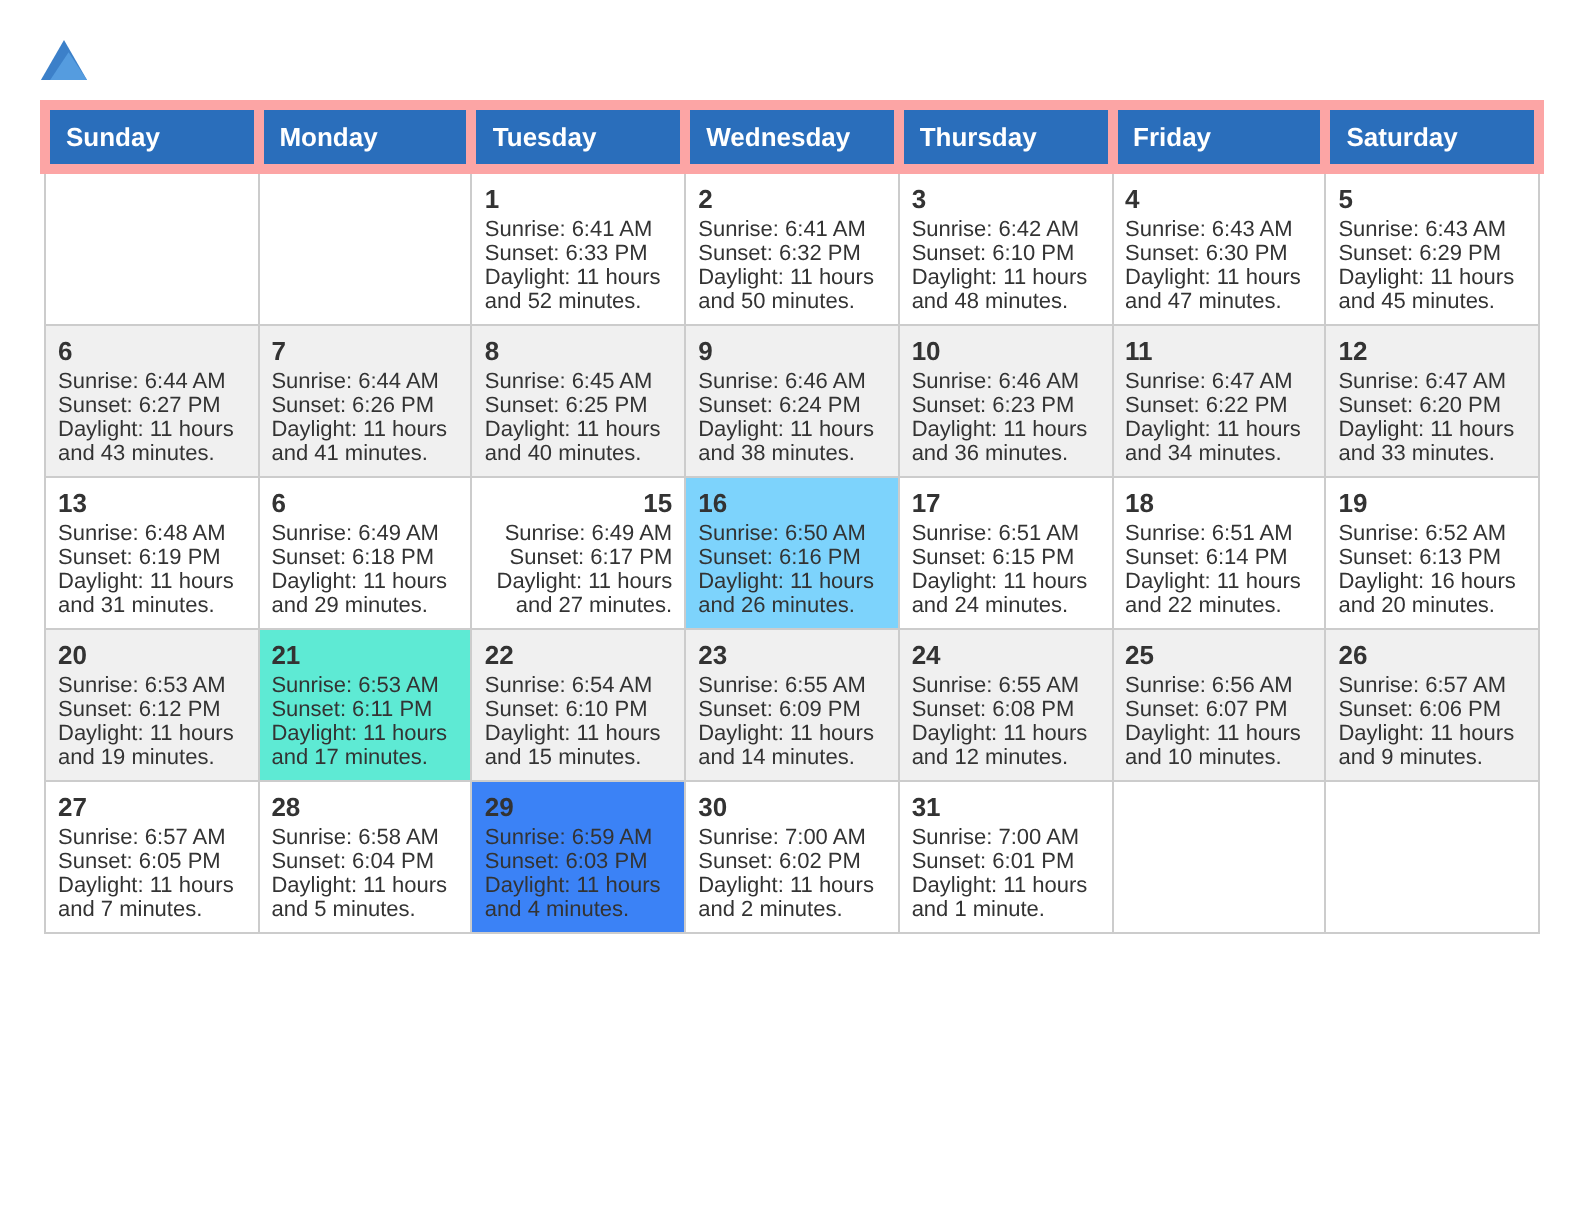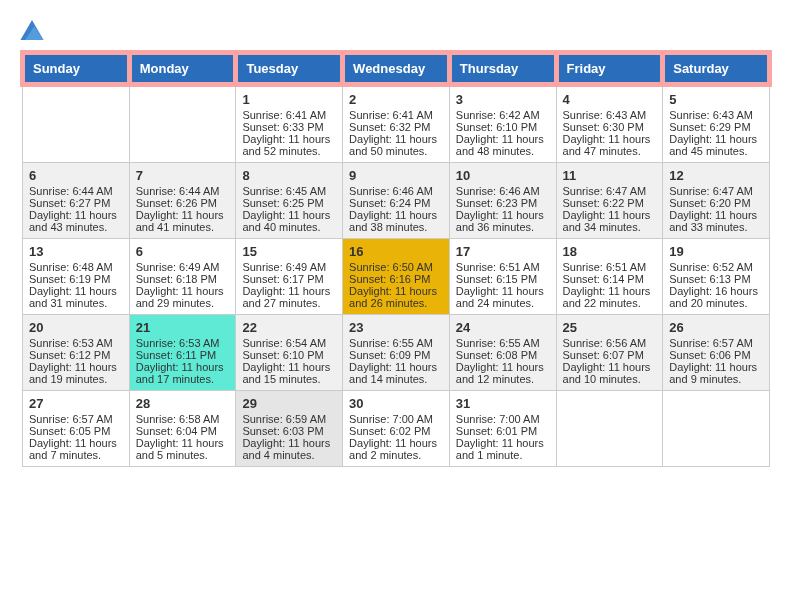--- a/index.html
+++ b/index.html
@@ -132,38 +132,38 @@
         <td style="background: rgb(240, 240, 240);"><span class="day-number">7</span><span>Sunrise: 6:44 AM</span><br><span>Sunset: 6:26 PM</span><br><span>Daylight: 11 hours and 41 minutes.</span></td>
         <td style="background: rgb(240, 240, 240);"><span class="day-number">8</span><span>Sunrise: 6:45 AM</span><br><span>Sunset: 6:25 PM</span><br><span>Daylight: 11 hours and 40 minutes.</span></td>
         <td style="background: rgb(240, 240, 240);"><span class="day-number">9</span><span>Sunrise: 6:46 AM</span><br><span>Sunset: 6:24 PM</span><br><span>Daylight: 11 hours and 38 minutes.</span></td>
         <td style="background: rgb(240, 240, 240);"><span class="day-number">10</span><span>Sunrise: 6:46 AM</span><br><span>Sunset: 6:23 PM</span><br><span>Daylight: 11 hours and 36 minutes.</span></td>
         <td style="background: rgb(240, 240, 240);"><span class="day-number">11</span><span>Sunrise: 6:47 AM</span><br><span>Sunset: 6:22 PM</span><br><span>Daylight: 11 hours and 34 minutes.</span></td>
         <td style="background: rgb(240, 240, 240);"><span class="day-number">12</span><span>Sunrise: 6:47 AM</span><br><span>Sunset: 6:20 PM</span><br><span>Daylight: 11 hours and 33 minutes.</span></td>
       </tr>
       <tr>
         <td style="background: rgb(255, 255, 255);"><span class="day-number">13</span><span>Sunrise: 6:48 AM</span><br><span>Sunset: 6:19 PM</span><br><span>Daylight: 11 hours and 31 minutes.</span></td>
         <td style="background: rgb(255, 255, 255);"><span class="day-number">6</span><span>Sunrise: 6:49 AM</span><br><span>Sunset: 6:18 PM</span><br><span>Daylight: 11 hours and 29 minutes.</span></td>
-        <td style="background: rgb(255, 255, 255);"><span class="day-number">15</span><span>Sunrise: 6:49 AM</span><br><span>Sunset: 6:17 PM</span><br><span>Daylight: 11 hours and 27 minutes.</span></td>
-        <td style="background: #eab308;"><span class="day-number">16</span><span>Sunrise: 6:50 AM</span><br><span>Sunset: 6:16 PM</span><br><span>Daylight: 11 hours and 26 minutes.</span></td>
+        <td style="background: rgb(255, 255, 255); text-align: right;"><span class="day-number">15</span><span>Sunrise: 6:49 AM</span><br><span>Sunset: 6:17 PM</span><br><span>Daylight: 11 hours and 27 minutes.</span></td>
+        <td style="background: #7dd3fc;"><span class="day-number">16</span><span>Sunrise: 6:50 AM</span><br><span>Sunset: 6:16 PM</span><br><span>Daylight: 11 hours and 26 minutes.</span></td>
         <td style="background: rgb(255, 255, 255);"><span class="day-number">17</span><span>Sunrise: 6:51 AM</span><br><span>Sunset: 6:15 PM</span><br><span>Daylight: 11 hours and 24 minutes.</span></td>
         <td style="background: rgb(255, 255, 255);"><span class="day-number">18</span><span>Sunrise: 6:51 AM</span><br><span>Sunset: 6:14 PM</span><br><span>Daylight: 11 hours and 22 minutes.</span></td>
         <td style="background: rgb(255, 255, 255);"><span class="day-number">19</span><span>Sunrise: 6:52 AM</span><br><span>Sunset: 6:13 PM</span><br><span>Daylight: 16 hours and 20 minutes.</span></td>
       </tr>
       <tr>
         <td style="background: rgb(240, 240, 240);"><span class="day-number">20</span><span>Sunrise: 6:53 AM</span><br><span>Sunset: 6:12 PM</span><br><span>Daylight: 11 hours and 19 minutes.</span></td>
         <td style="background: #5eead4;"><span class="day-number">21</span><span>Sunrise: 6:53 AM</span><br><span>Sunset: 6:11 PM</span><br><span>Daylight: 11 hours and 17 minutes.</span></td>
         <td style="background: rgb(240, 240, 240); margin-top: 16px;"><span class="day-number">22</span><span>Sunrise: 6:54 AM</span><br><span>Sunset: 6:10 PM</span><br><span>Daylight: 11 hours and 15 minutes.</span></td>
         <td style="background: rgb(240, 240, 240);"><span class="day-number">23</span><span>Sunrise: 6:55 AM</span><br><span>Sunset: 6:09 PM</span><br><span>Daylight: 11 hours and 14 minutes.</span></td>
         <td style="background: rgb(240, 240, 240);"><span class="day-number">24</span><span>Sunrise: 6:55 AM</span><br><span>Sunset: 6:08 PM</span><br><span>Daylight: 11 hours and 12 minutes.</span></td>
         <td style="background: rgb(240, 240, 240);"><span class="day-number">25</span><span>Sunrise: 6:56 AM</span><br><span>Sunset: 6:07 PM</span><br><span>Daylight: 11 hours and 10 minutes.</span></td>
         <td style="background: rgb(240, 240, 240);"><span class="day-number">26</span><span>Sunrise: 6:57 AM</span><br><span>Sunset: 6:06 PM</span><br><span>Daylight: 11 hours and 9 minutes.</span></td>
       </tr>
       <tr>
         <td style="background: rgb(255, 255, 255);"><span class="day-number">27</span><span>Sunrise: 6:57 AM</span><br><span>Sunset: 6:05 PM</span><br><span>Daylight: 11 hours and 7 minutes.</span></td>
         <td style="background: rgb(255, 255, 255);"><span class="day-number">28</span><span>Sunrise: 6:58 AM</span><br><span>Sunset: 6:04 PM</span><br><span>Daylight: 11 hours and 5 minutes.</span></td>
-        <td style="background: #e5e5e5;"><span class="day-number">29</span><span>Sunrise: 6:59 AM</span><br><span>Sunset: 6:03 PM</span><br><span>Daylight: 11 hours and 4 minutes.</span></td>
+        <td style="background: #3b82f6;"><span class="day-number">29</span><span>Sunrise: 6:59 AM</span><br><span>Sunset: 6:03 PM</span><br><span>Daylight: 11 hours and 4 minutes.</span></td>
         <td style="background: rgb(255, 255, 255);"><span class="day-number">30</span><span>Sunrise: 7:00 AM</span><br><span>Sunset: 6:02 PM</span><br><span>Daylight: 11 hours and 2 minutes.</span></td>
         <td style="background: rgb(255, 255, 255);"><span class="day-number">31</span><span>Sunrise: 7:00 AM</span><br><span>Sunset: 6:01 PM</span><br><span>Daylight: 11 hours and 1 minute.</span></td>
         <td class="empty-cell" style="background: rgb(255, 255, 255);"></td>
         <td class="empty-cell" style="background: rgb(255, 255, 255);"></td>
       </tr>
     </tbody>
 </table>
 
 </body></html>

